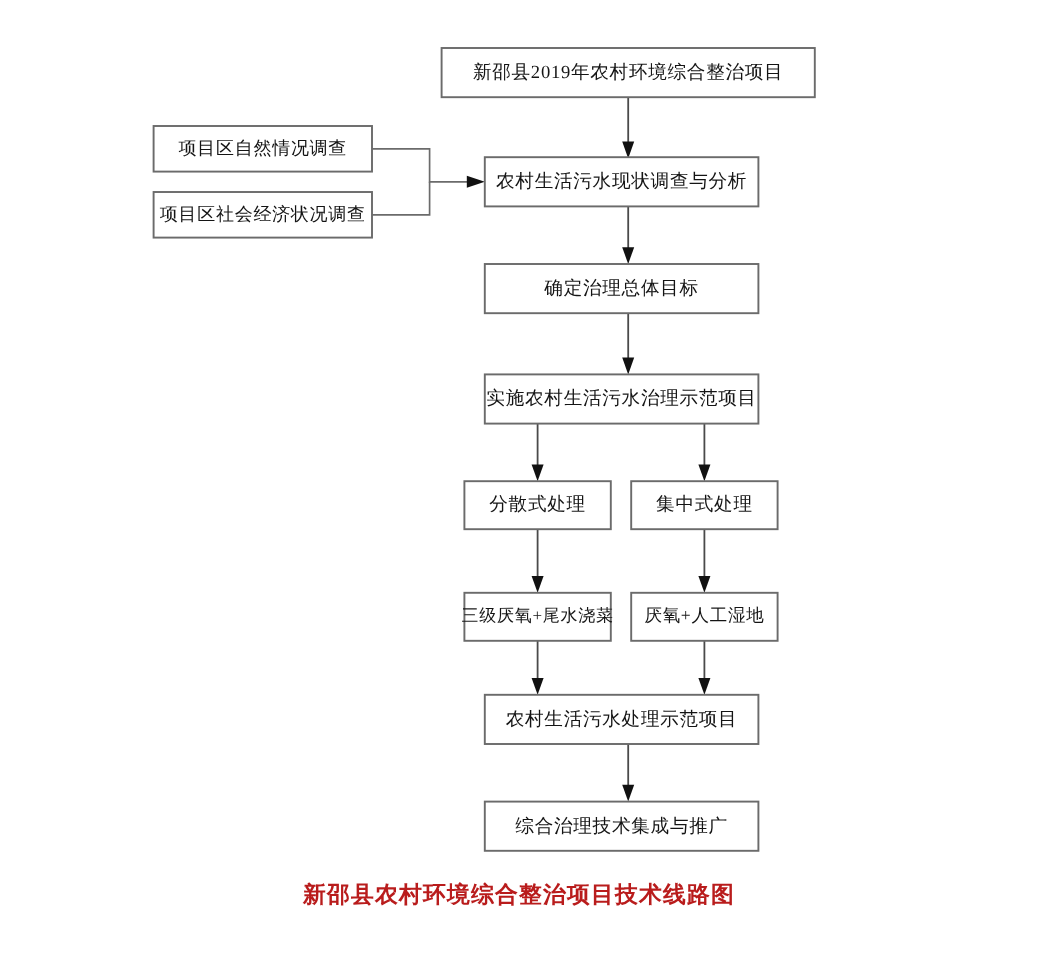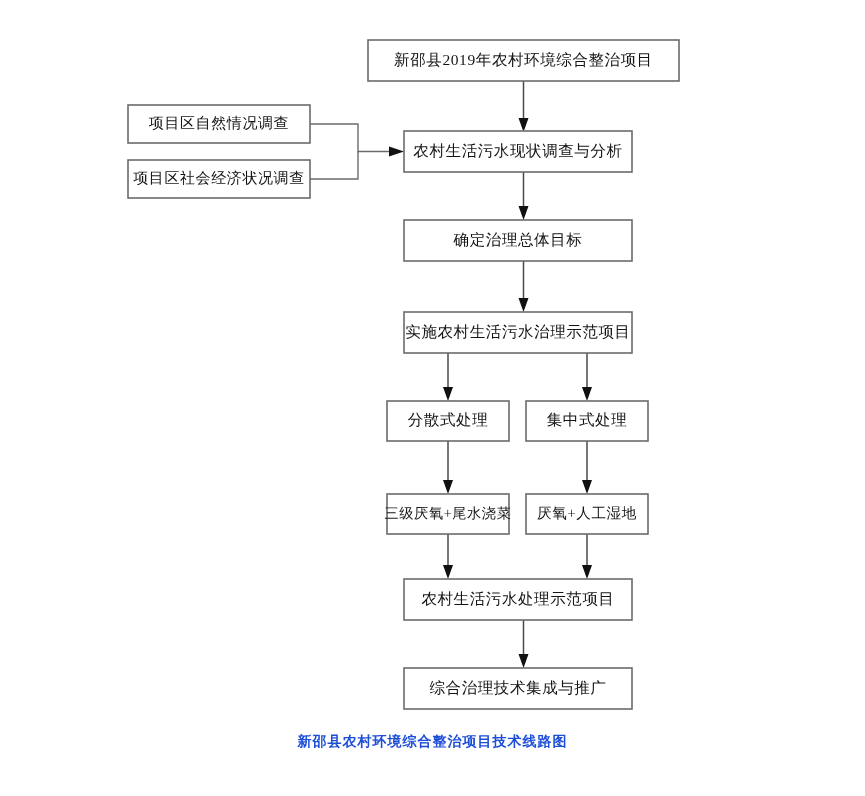--- a/index.html
+++ b/index.html
@@ -56,23 +56,23 @@
     fill: #111111;
     stroke: none;
   }
   .caption {
     position: absolute;
     left: 0;
     top: 733px;
     width: 865px;
     text-align: center;
     font-family: "Liberation Serif", "DejaVu Serif", serif;
-    font-size: 14px;
+    font-size: 19px;
     font-weight: bold;
-    color: #1d4ed8;
+    color: #b91c1c;
     letter-spacing: 1px;
   }
 </style>
 </head>
 <body>
 
 <div id="diagram-root">
 
   <svg class="flow" viewBox="0 0 865 796" xmlns="http://www.w3.org/2000/svg">
 

